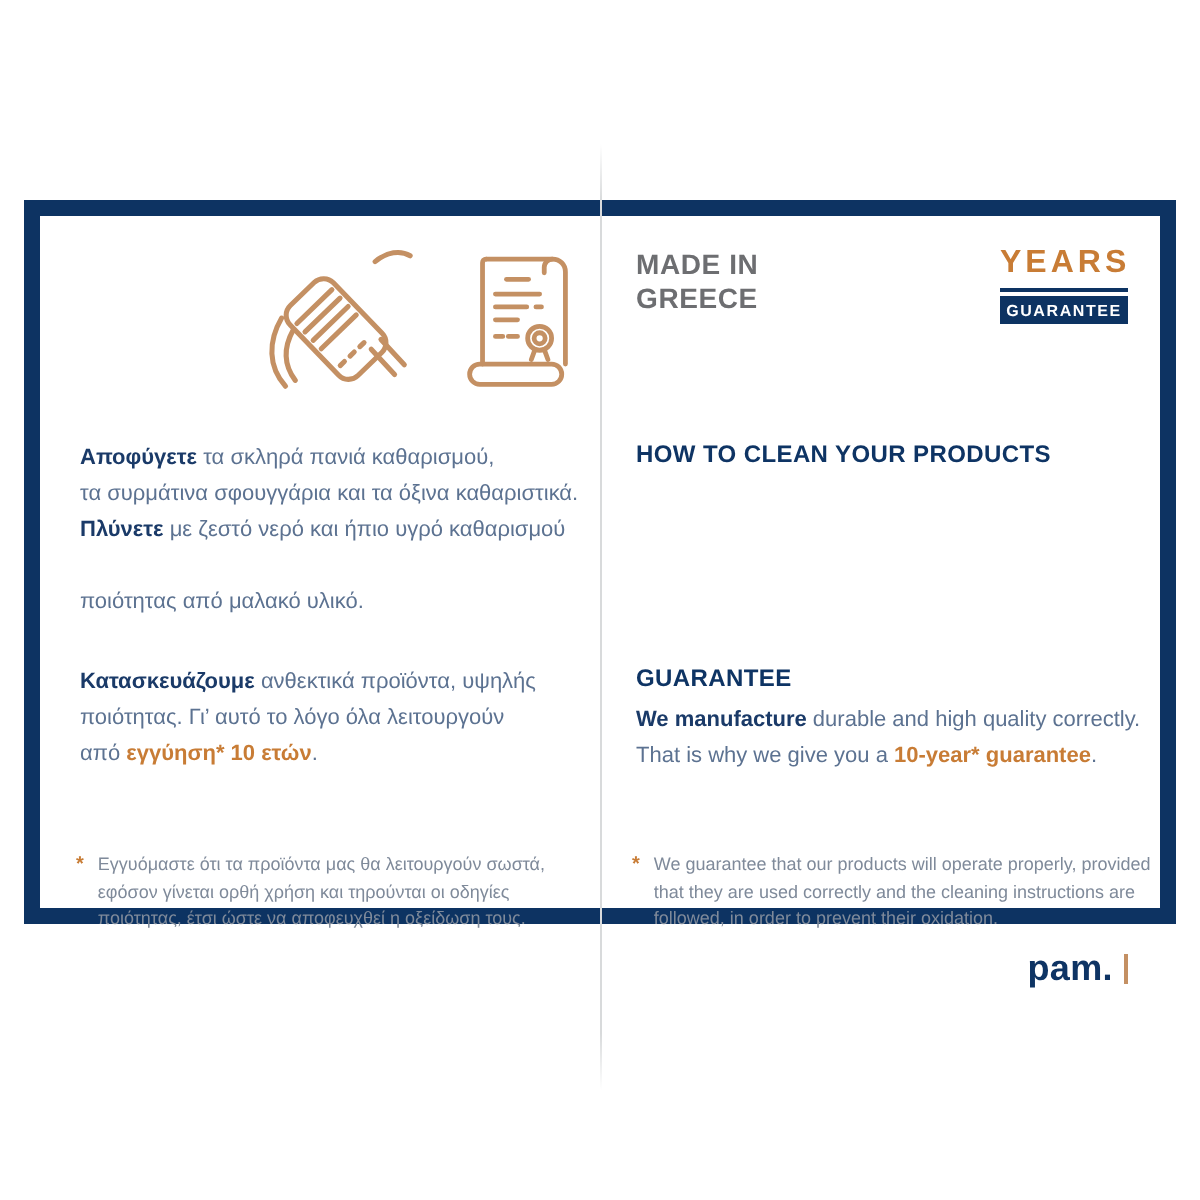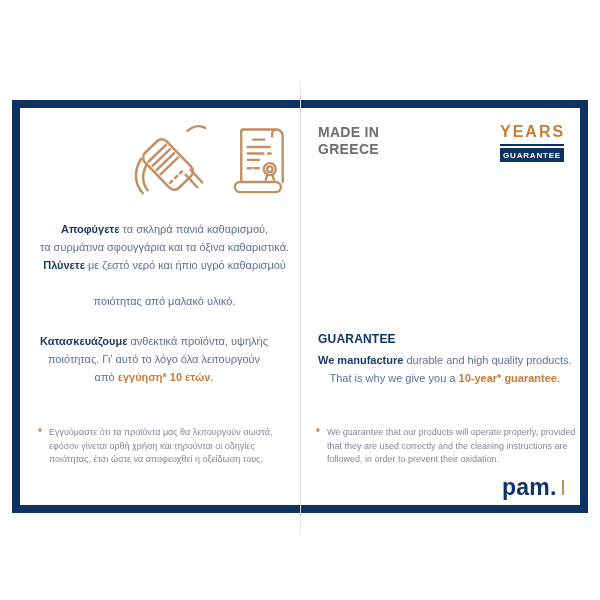--- a/index.html
+++ b/index.html
@@ -24,41 +24,41 @@
   .fold-line{
     position:absolute;
     left:300px; top:72px;
     width:1px; height:473px;
     background:linear-gradient(to bottom, rgba(216,218,219,0) 0%, var(--fold) 6%, var(--fold) 94%, rgba(216,218,219,0) 100%);
     z-index:5;
   }
   .card{
     position:absolute;
     left:12px; top:100px;
-    width:576px; height:413px;
+    width:576px; height:362px;
     border:8px solid var(--navy);
     background:#ffffff;
   }
   .card-inner{position:relative;width:100%;height:100%;}
 
   
   .icons-row{
     position:absolute; left:114px; top:8px;
     display:flex; align-items:flex-start; gap:13px;
   }
   .icons-row svg{display:block;}
 
   
   .block{position:absolute;}
   .hd{
     font-size:12px; font-weight:bold; color:var(--head-navy);
     letter-spacing:.2px; margin-bottom:5px; white-space:nowrap;
   }
   .bodytext{
-    font-size:11px; line-height:18px; color:var(--body); white-space:nowrap;text-align:center;
+    font-size:11px; line-height:18px; color:var(--body); white-space:nowrap;
   }
   .bodytext .b{font-weight:bold; color:var(--lead-navy);}
   .bodytext .accent{font-weight:bold; color:var(--orange);}
 
   .l-clean{left:20px; top:112px;}
   .l-guar {left:20px; top:224px;}
   .r-clean{left:298px; top:112px;}
   .r-guar {left:298px; top:224px;}
 
   .footnote{
@@ -93,21 +93,21 @@
     font-size:8px; font-weight:bold; letter-spacing:.8px;
     padding:3px 0 2px;
   }
 
   
   .logo{
     right:16px; top:366px;
     display:flex; align-items:center;
   }
   .logo-text{
-    font-size:23px; font-weight:bold; color:var(--head-navy); letter-spacing:.2px;
+    font-size:18px; font-weight:bold; color:var(--head-navy); letter-spacing:.2px;
   }
   .logo-cursor{
     width:2.5px; height:15px; background:var(--tan); margin-left:5px;
   }
 </style>
 </head>
 <body>
 
 <div class="fold-line"></div>
 
@@ -164,25 +164,26 @@
     <div class="block l-guar">
       <div class="bodytext"><span class="b">Κατασκευάζουμε</span><span> ανθεκτικά προϊόντα, υψηλής</span><br><span>ποιότητας. Γι’ αυτό το λόγο όλα λειτουργούν</span><br><span>από </span><span class="accent">εγγύηση* 10 ετών</span><span>.</span></div>
     </div>
 
     <div class="block footnote l-foot">
       <span class="marker">*</span>
       <span class="ftext">Εγγυόμαστε ότι τα προϊόντα μας θα λειτουργούν σωστά, εφόσον γίνεται ορθή χρήση και τηρούνται οι οδηγίες ποιότητας, έτσι ώστε να αποφευχθεί η οξείδωση τους.</span>
     </div>
 
     <div class="block r-clean">
+      <div class="hd">HOW TO CLEAN YOUR PRODUCTS</div>
     </div>
 
     <div class="block r-guar">
       <div class="hd">GUARANTEE</div>
-      <div class="bodytext"><span class="b">We manufacture</span><span> durable and high quality products.</span><br><span>That is why we give you a </span><span class="accent">10-year* guarantee</span><span>.</span></div>
+      <div class="bodytext"><span class="b">We manufacture</span><span> durable and high quality correctly.</span><br><span>That is why we give you a </span><span class="accent">10-year* guarantee</span><span>.</span></div>
     </div>
 
     <div class="block footnote r-foot">
       <span class="marker">*</span>
       <span class="ftext">We guarantee that our products will operate properly, provided that they are used correctly and the cleaning instructions are followed, in order to prevent their oxidation.</span>
     </div>
 
     <div class="block logo">
       <span class="logo-text">pam.</span>
       <span class="logo-cursor"></span>

